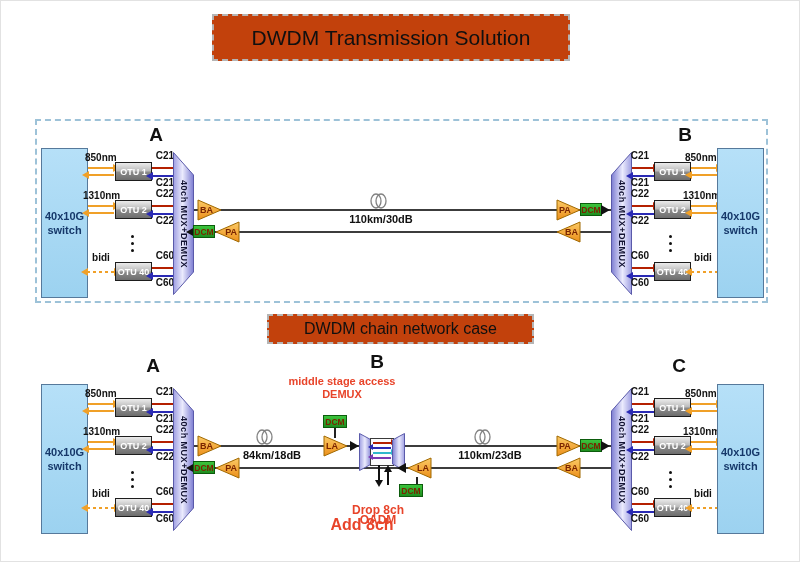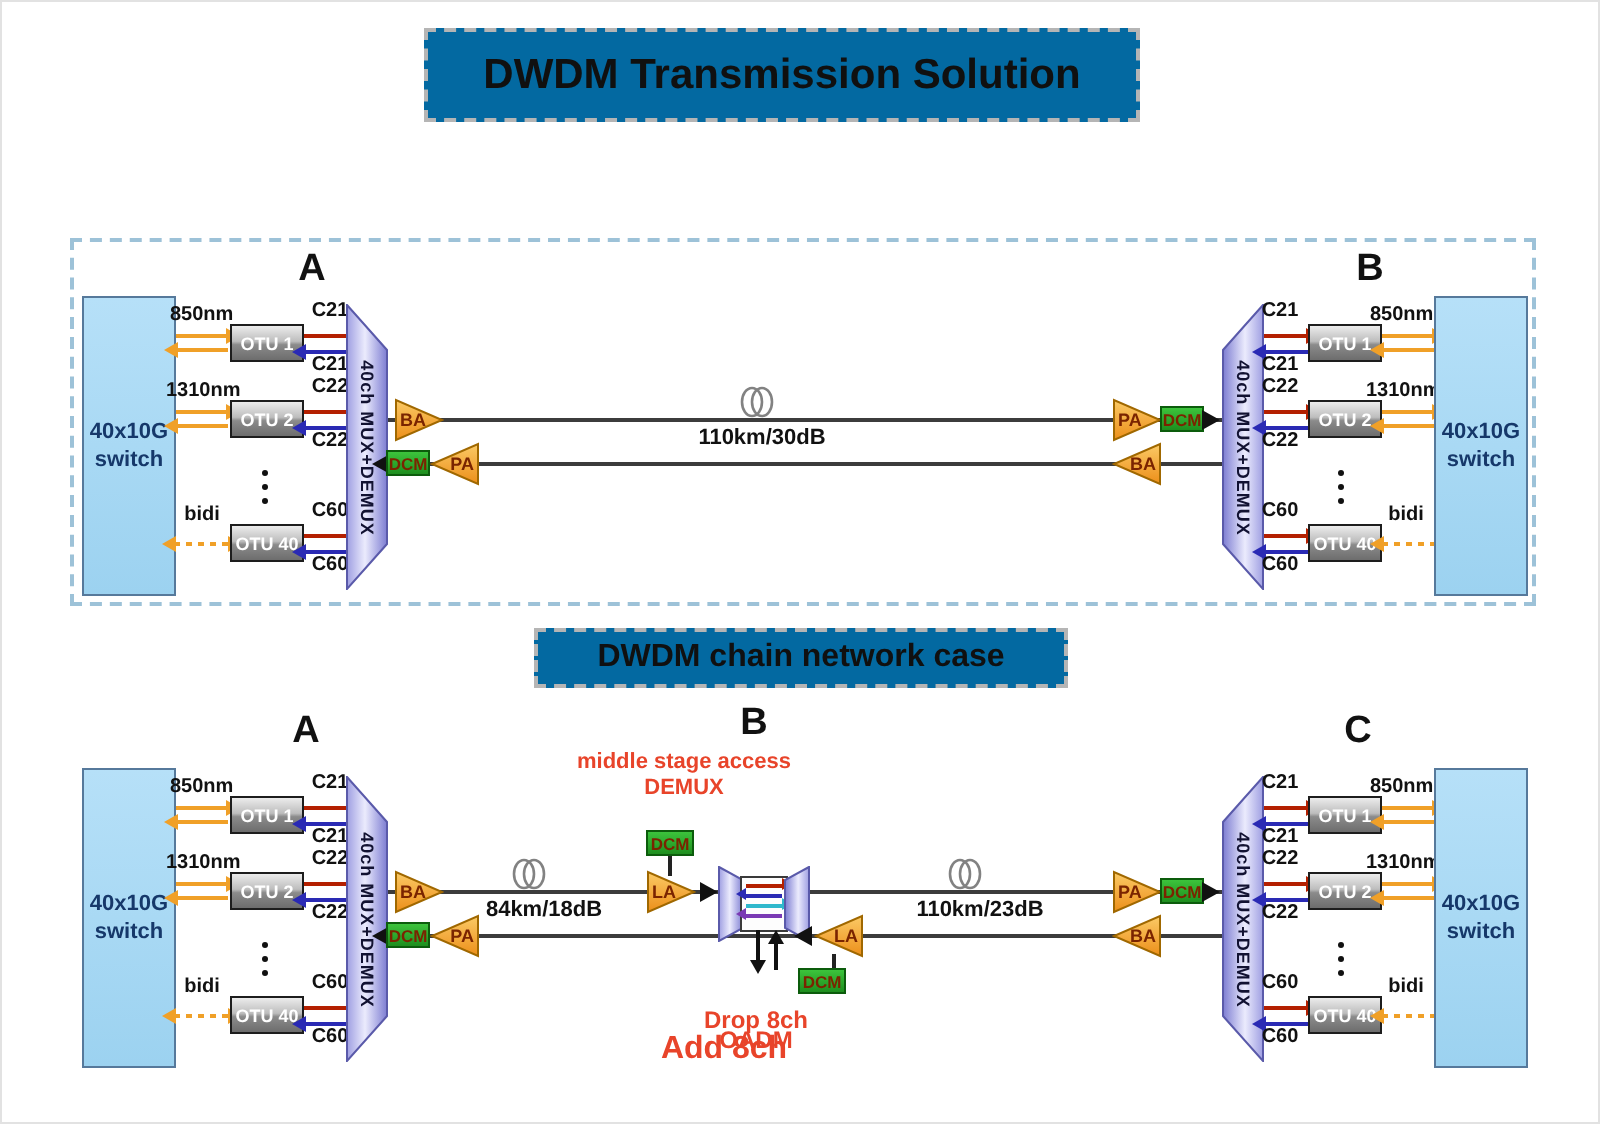--- a/index.html
+++ b/index.html
@@ -1,18 +1,18 @@
 <!DOCTYPE html>
 <html><head>
 <meta charset="utf-8">
 <style>
   html,body{margin:0;padding:0;background:#fff;font-family:"Liberation Sans",sans-serif;}
   #page{position:relative;width:800px;height:562px;background:#ffffff;border:1px solid #e2e2e2;overflow:hidden;box-sizing:border-box;}
   .abs{position:absolute;}
-  .dashedbox{border:2px dashed #b5b5b5;display:flex;align-items:center;justify-content:center;font-weight:bold;color:#101010;box-sizing:border-box;background:#0369a1;}
+  .dashedbox{border:2px dashed #b5b5b5;display:flex;align-items:center;justify-content:center;font-weight:normal;color:#101010;box-sizing:border-box;background:#c2410c;}
   .frame{border:2px dashed #9dc2d8;box-sizing:border-box;}
   .nodelabel{font-size:19px;font-weight:bold;color:#111;text-align:center;}
   .switch{background:linear-gradient(180deg,#b6e0f8,#9cd2f0);border:1px solid #56799b;color:#16386a;font-weight:bold;font-size:11px;display:flex;align-items:center;justify-content:center;text-align:center;line-height:1.3;box-sizing:border-box;}
   .otu{background:linear-gradient(180deg,#ececec 0%,#bdbdbd 45%,#8b8b8b 55%,#6d6d6d 100%);border:1px solid #1d1d1d;color:#ffffff;font-weight:bold;font-size:9px;display:flex;align-items:center;justify-content:center;box-sizing:border-box;white-space:nowrap;}
   .chlbl,.wllbl{font-size:10px;font-weight:bold;color:#111;text-align:center;line-height:10px;white-space:nowrap;}
   .fiber{position:absolute;height:1.6px;background:#3c3c3c;}
   .harrow{position:absolute;height:2px;background:currentColor;}
   .harrow.r::after{content:"";position:absolute;right:-6px;top:-3px;border-top:4px solid transparent;border-bottom:4px solid transparent;border-left:7px solid currentColor;}
   .harrow.l::before{content:"";position:absolute;left:-6px;top:-3px;border-top:4px solid transparent;border-bottom:4px solid transparent;border-right:7px solid currentColor;}
   .bidi{background:repeating-linear-gradient(90deg,currentColor 0 3px,rgba(0,0,0,0) 3px 6px);}

